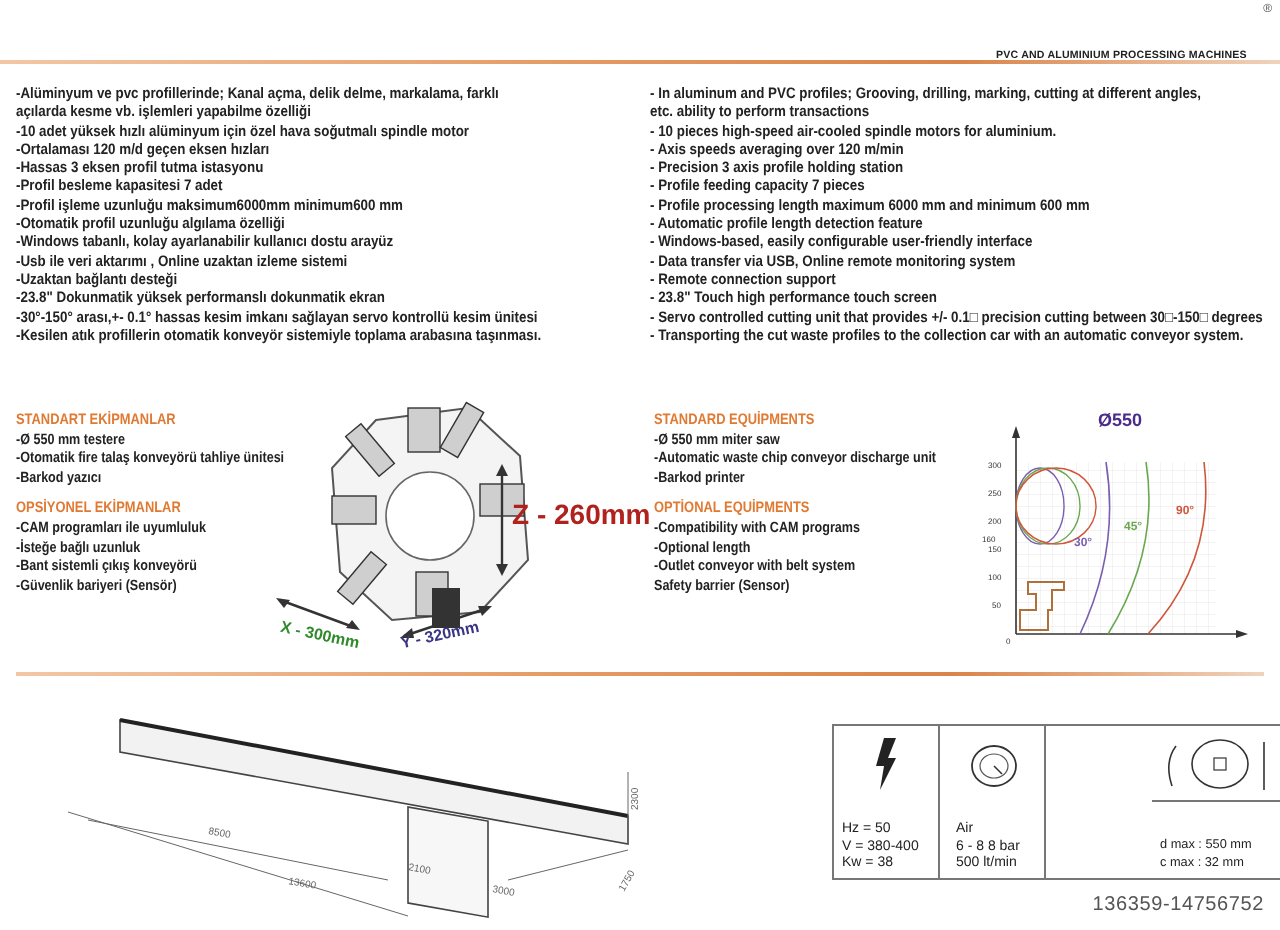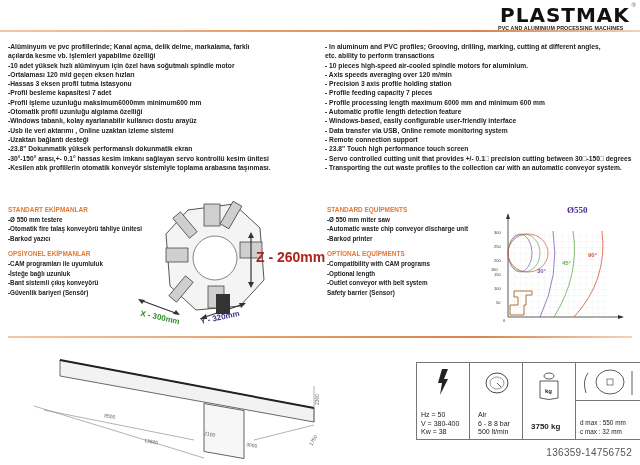--- a/index.html
+++ b/index.html
@@ -17,31 +17,30 @@
   .feat-en{left:325px;top:42px;}
   .eq{font-weight:bold;font-size:7.4px;line-height:9.6px;color:#222;transform:scaleX(0.85);transform-origin:left top;white-space:nowrap;}
   .eq-h{color:#e07a33;font-size:7.6px;}
   .eq-tr{left:8px;top:205px;}
   .eq-en{left:327px;top:205px;}
   .gap{height:6px;}
   .dim{font-weight:bold;white-space:nowrap;}
   .z-label{left:256px;top:249px;color:#b0221d;font-size:14px;}
   .x-label{left:140px;top:313px;color:#2f8a2a;font-size:8px;transform:rotate(12deg);}
   .y-label{left:200px;top:313px;color:#3a3584;font-size:8px;transform:rotate(-12deg);}
-  .chart-title{left:567px;top:205px;color:#4a2b8a;font-weight:bold;font-size:9px;font-family:Liberation Serif, serif;}
+  .chart-title{left:549px;top:205px;color:#4a2b8a;font-weight:bold;font-size:9px;}
   .spec-table{left:416px;top:362px;width:227px;height:76px;border:1px solid #777;}
   .spec-cell{position:absolute;top:0;height:76px;border-right:1px solid #777;}
   .spec-text{position:absolute;font-size:7px;line-height:8.6px;color:#222;white-space:nowrap;}
   .ref{right:8px;top:447px;font-size:10px;color:#555;letter-spacing:0.3px;}
 </style>
 </head>
 <body>
 
 <div class="abs logo">
-  <span class="logo-word">PLASTMAK</span>
   <span class="logo-reg">®</span>
   <span class="logo-sub">PVC AND ALUMINIUM PROCESSING MACHINES</span>
 </div>
 <div class="abs rule rule-top"></div>
 
 <div class="abs feat feat-tr">
   <div>-Alüminyum ve pvc profillerinde; Kanal açma, delik delme, markalama, farklı</div>
   <div>açılarda kesme vb. işlemleri yapabilme özelliği</div>
   <div>-10 adet yüksek hızlı alüminyum için özel hava soğutmalı spindle motor</div>
   <div>-Ortalaması 120 m/d geçen eksen hızları</div>
@@ -205,28 +204,20 @@
       <ellipse cx="13" cy="12" rx="11" ry="10" fill="none" stroke="#333" stroke-width="0.9"></ellipse>
       <ellipse cx="13" cy="12" rx="7" ry="6" fill="none" stroke="#555" stroke-width="0.6"></ellipse>
       <line x1="13" y1="12" x2="17" y2="16" stroke="#333" stroke-width="0.8"></line>
     </svg>
     <div class="spec-text" style="left:8px;top:48px">
       <div>Air</div>
       <div>6 - 8 8 bar</div>
       <div>500 lt/min</div>
     </div>
   </div>
-  <div class="spec-cell" style="left:106px;width:52px">
-    <svg style="position:absolute;left:14px;top:8px" width="24" height="30">
-      <ellipse cx="12" cy="5" rx="5" ry="3" fill="none" stroke="#333" stroke-width="0.8"></ellipse>
-      <path d="M3 10 L21 10 L21 27 Q12 30 3 27 Z" fill="none" stroke="#333" stroke-width="0.8"></path>
-      <text x="8" y="22" font-size="6" font-weight="bold" font-family="Liberation Sans, sans-serif" fill="#222">kg</text>
-    </svg>
-    <div class="spec-text" style="left:8px;top:60px;font-weight:bold;font-size:8px">3750 kg</div>
-  </div>
   <div class="spec-cell" style="left:159px;width:68px;border-right:none">
     <svg style="position:absolute;left:4px;top:4px" width="60" height="30">
       <path d="M6 26 Q2 14 8 6" fill="none" stroke="#333" stroke-width="0.8"></path>
       <ellipse cx="30" cy="15" rx="14" ry="12" fill="none" stroke="#333" stroke-width="0.8"></ellipse>
       <rect x="27" y="12" width="6" height="6" fill="none" stroke="#333" stroke-width="0.6"></rect>
       <path d="M52 4 V28" fill="none" stroke="#333" stroke-width="0.8"></path>
     </svg>
     <div style="position:absolute;left:0;top:37px;width:68px;border-top:1px solid #777"></div>
     <div class="spec-text" style="left:4px;top:56px;font-size:6.4px">
       <div>d max : 550 mm</div>

